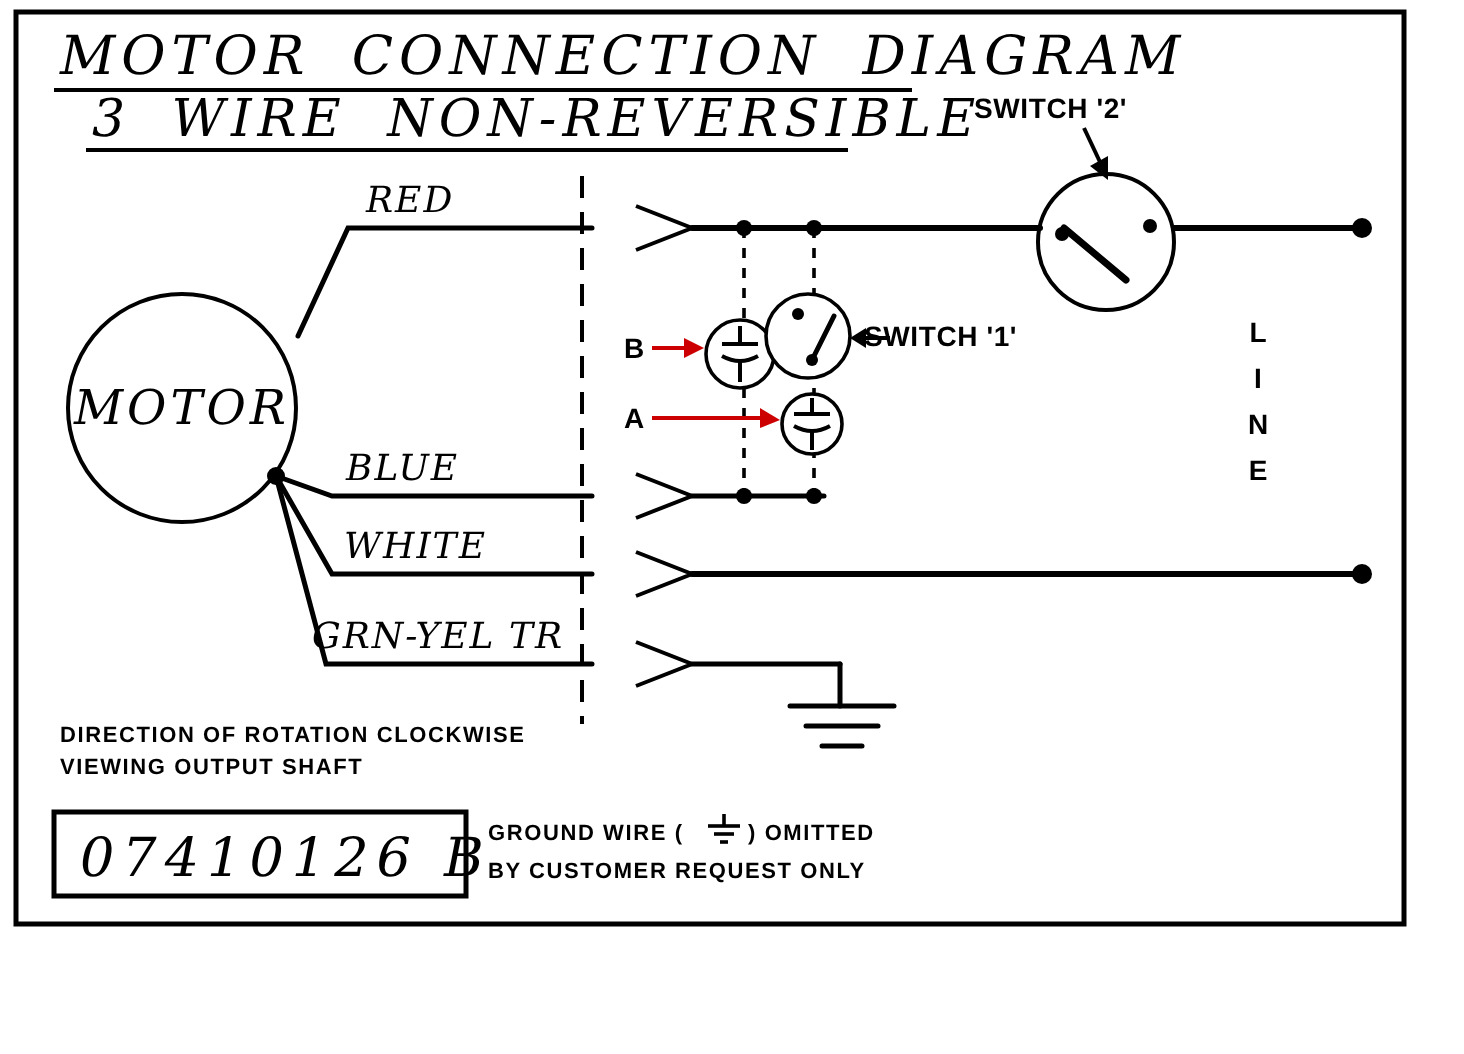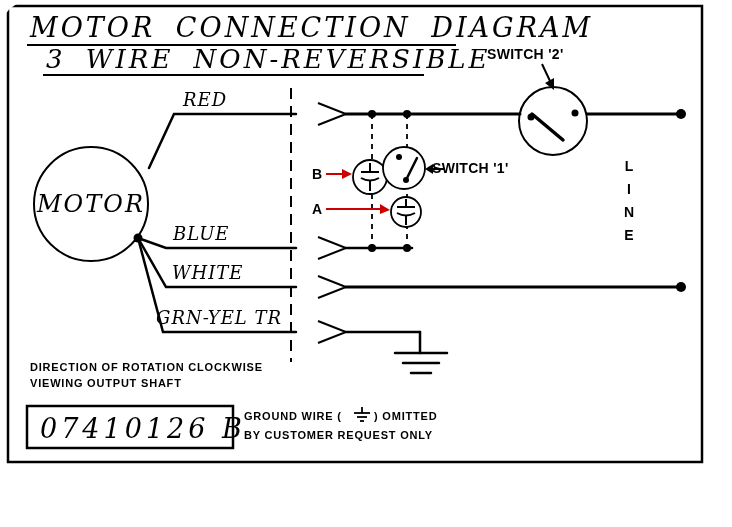--- a/index.html
+++ b/index.html
@@ -1,16 +1,16 @@
 <!DOCTYPE html>
 <html><head>
 <meta charset="utf-8">
 <style>
   html,body{margin:0;padding:0;background:#ffffff;}
-  .stage{position:relative;width:732px;height:527px;background:#ffffff;overflow:hidden;border-radius:32px;}
+  .stage{position:relative;width:732px;height:527px;background:#ffffff;overflow:hidden;}
   svg{display:block;}
   .paper{fill:#ffffff;}
   .border{fill:none;stroke:#000;stroke-width:2.5;}
   .ln{stroke:#000;fill:none;stroke-width:2.5;stroke-linecap:round;}
   .w2{stroke:#000;stroke-width:2;fill:none;}
   .w3{stroke:#000;stroke-width:3;fill:none;stroke-linecap:round;}
   .thin{stroke:#000;stroke-width:1.8;fill:none;}
   .dash-main{stroke:#000;stroke-width:2;stroke-dasharray:11 7;fill:none;}
   .dash-sub{stroke:#000;stroke-width:1.8;stroke-dasharray:5 5;fill:none;}
   .dot{fill:#000;stroke:none;}

